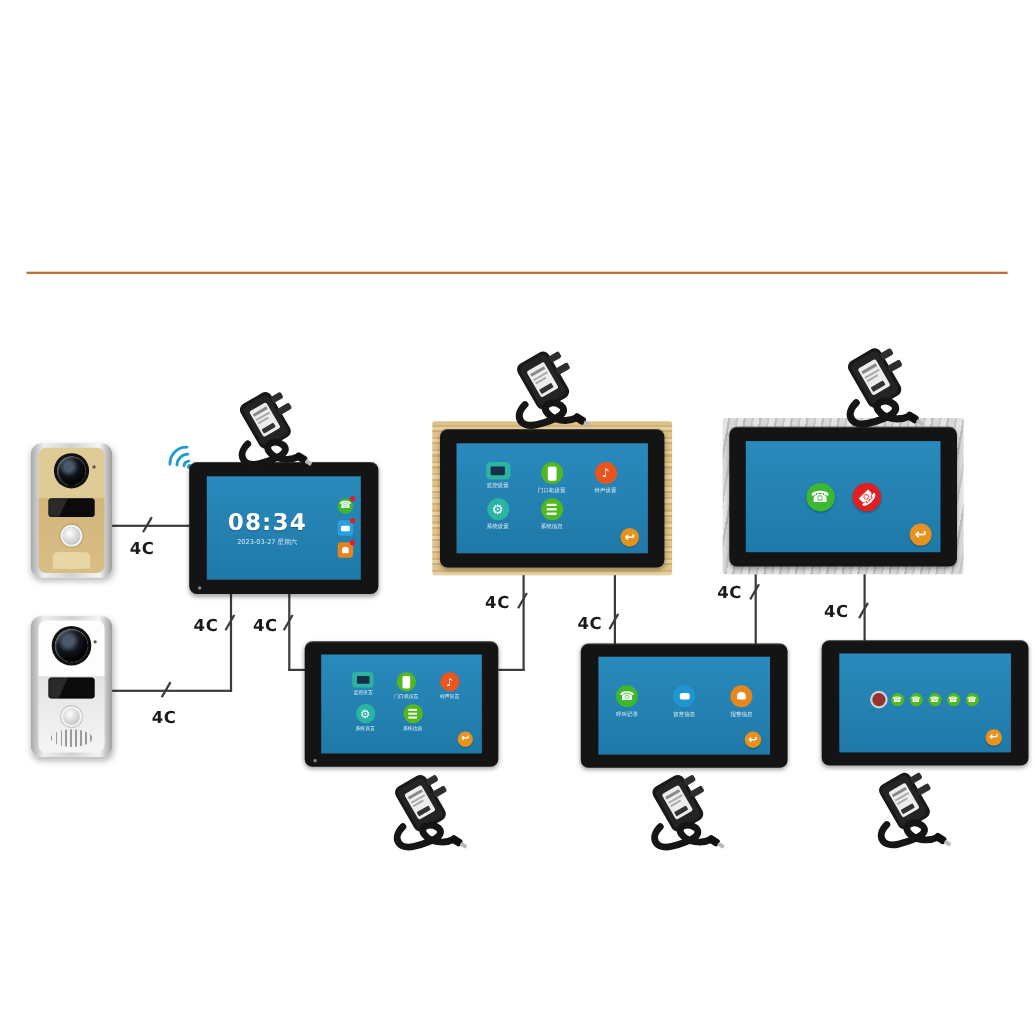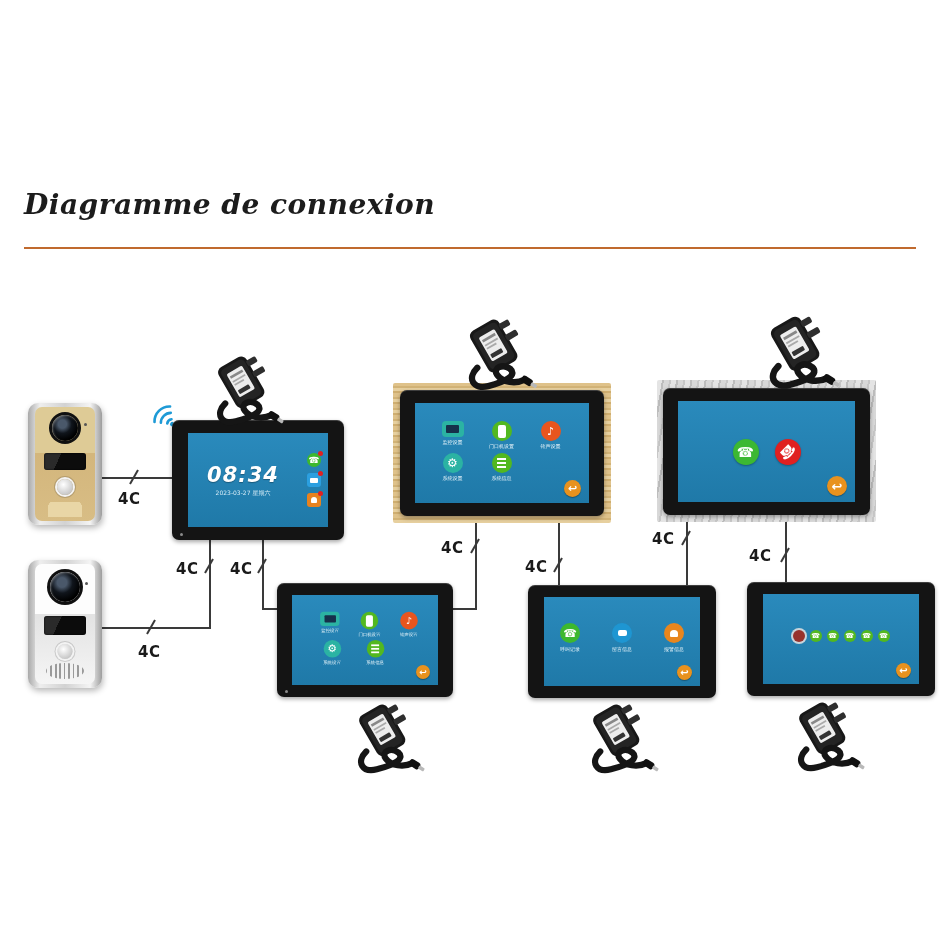--- a/index.html
+++ b/index.html
@@ -24,21 +24,21 @@
   .scr{position:absolute;background:linear-gradient(180deg,#2a8abc,#1f79a8);overflow:hidden;}
   .pwr-dot{position:absolute;left:8px;bottom:4px;width:3px;height:3px;border-radius:50%;background:#8a8a8a;}
 
   .shelf-wood{position:absolute;border-radius:2px;
        background:repeating-linear-gradient(0deg,#e7d09f 0 3px,#d2b377 3px 5px,#dfc28a 5px 9px,#cfae70 9px 11px);}
   .shelf-marble{position:absolute;border-radius:2px;
        background:repeating-linear-gradient(100deg,#e4e4e4 0 5px,#bdbdbd 5px 7px,#d8d8d8 7px 12px,#c7c7c7 12px 14px);}
 
   
   .m1-clock{position:absolute;left:0;right:30px;top:50%;transform:translateY(-50%);text-align:center;color:#fff;}
-  .m1-time{font-size:21px;font-weight:bold;letter-spacing:1px;text-shadow:0 1px 1px rgba(0,0,0,.3);font-style:italic;}
+  .m1-time{font-size:21px;font-weight:bold;letter-spacing:1px;text-shadow:0 1px 1px rgba(0,0,0,.3);}
   .m1-date{font-size:6px;color:#d6ecf7;margin-top:2px;}
   .notif-col{position:absolute;right:7px;top:50%;transform:translateY(-50%);display:flex;flex-direction:column;gap:6px;}
   .nic{position:relative;width:14px;height:14px;display:flex;align-items:center;justify-content:center;}
   .nic .badge{position:absolute;right:-2px;top:-2px;width:5px;height:5px;border-radius:50%;background:#e02020;}
   .nic-phone{border-radius:50%;background:#3db82e;color:#fff;font-size:9px;line-height:1;}
   .nic-msg{border-radius:3px;background:#2b9fe0;}
   .nic-msg i{display:block;width:8px;height:5px;background:#fff;border-radius:1px;}
   .nic-alarm{border-radius:3px;background:#e8821e;}
   .nic-alarm i{display:block;width:6px;height:6px;background:#fff;border-radius:50% 50% 15% 15%;}
 
@@ -135,21 +135,20 @@
         </g>
         <path d="M30 58 C18 70, 26 82, 42 78 C62 73, 74 66, 66 59 C58 53, 46 58, 52 66 C58 74, 72 76, 82 71" fill="none" stroke="#151515" stroke-width="7" stroke-linecap="round"></path>
         <g transform="rotate(32 84 72)">
           <rect x="78" y="68" width="13" height="8" rx="3" fill="#101010"></rect>
           <rect x="90" y="70" width="7" height="4" rx="1" fill="#b9b9b9"></rect>
         </g>
       </symbol>
     </defs>
   </svg>
 
-  <div class="title">Diagramme de connexion</div>
   <div class="rule"></div>
 
   <div class="wire" style="left:97px;top:477px;width:75px;height:2px;"></div>
   <div class="wire" style="left:97px;top:627px;width:114px;height:2px;"></div>
   <div class="wire" style="left:209px;top:540px;width:2px;height:89px;"></div>
   <div class="wire" style="left:262px;top:540px;width:2px;height:70px;"></div>
   <div class="wire" style="left:262px;top:608px;width:16px;height:2px;"></div>
   <div class="wire" style="left:475px;top:522px;width:2px;height:88px;"></div>
   <div class="wire" style="left:453px;top:608px;width:24px;height:2px;"></div>
   <div class="wire" style="left:558px;top:522px;width:2px;height:64px;"></div>

